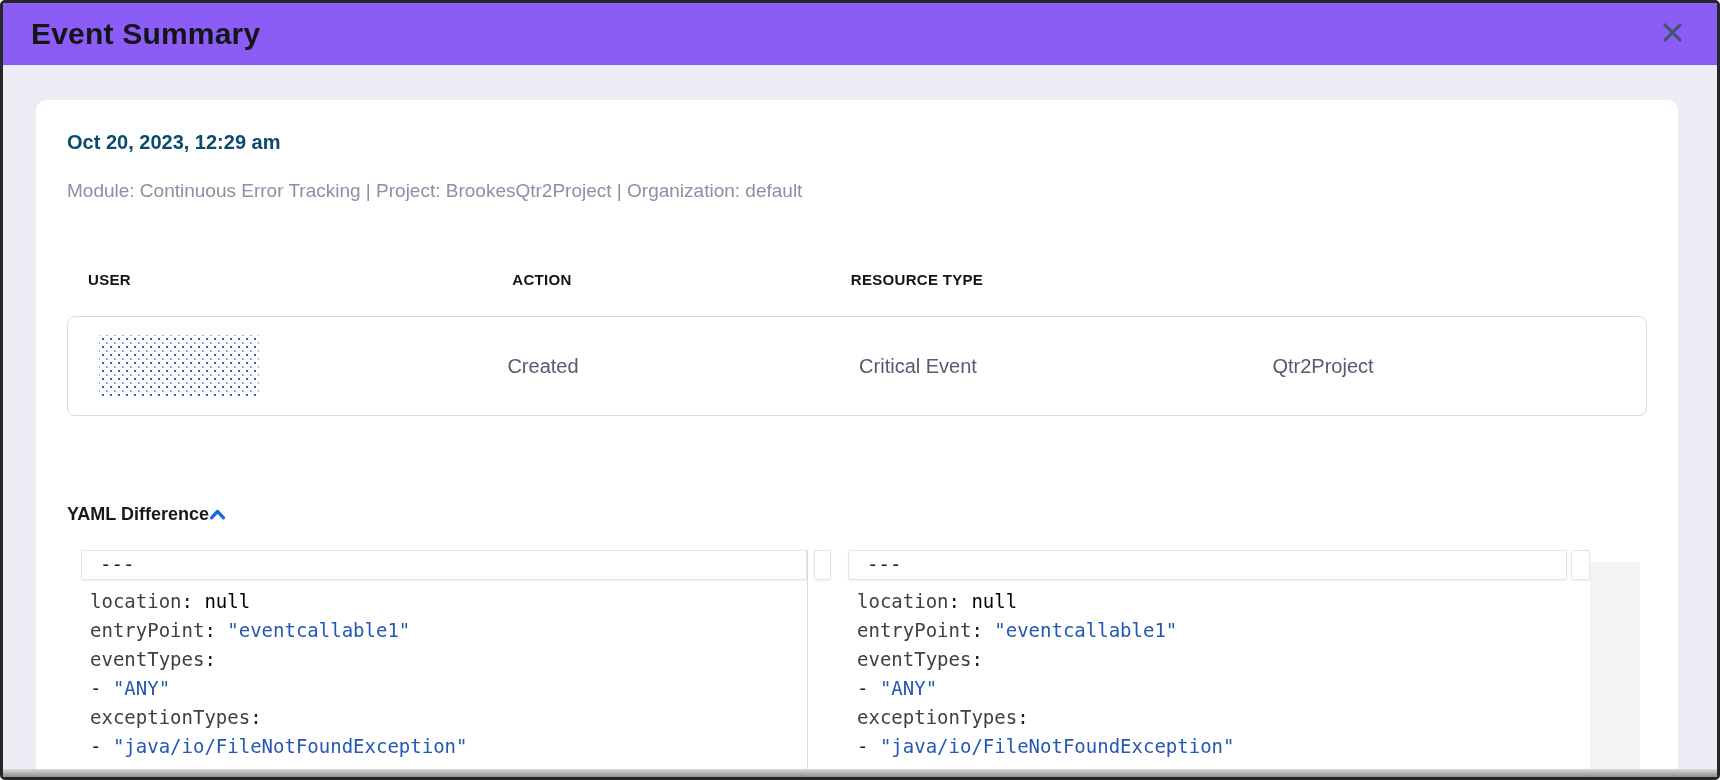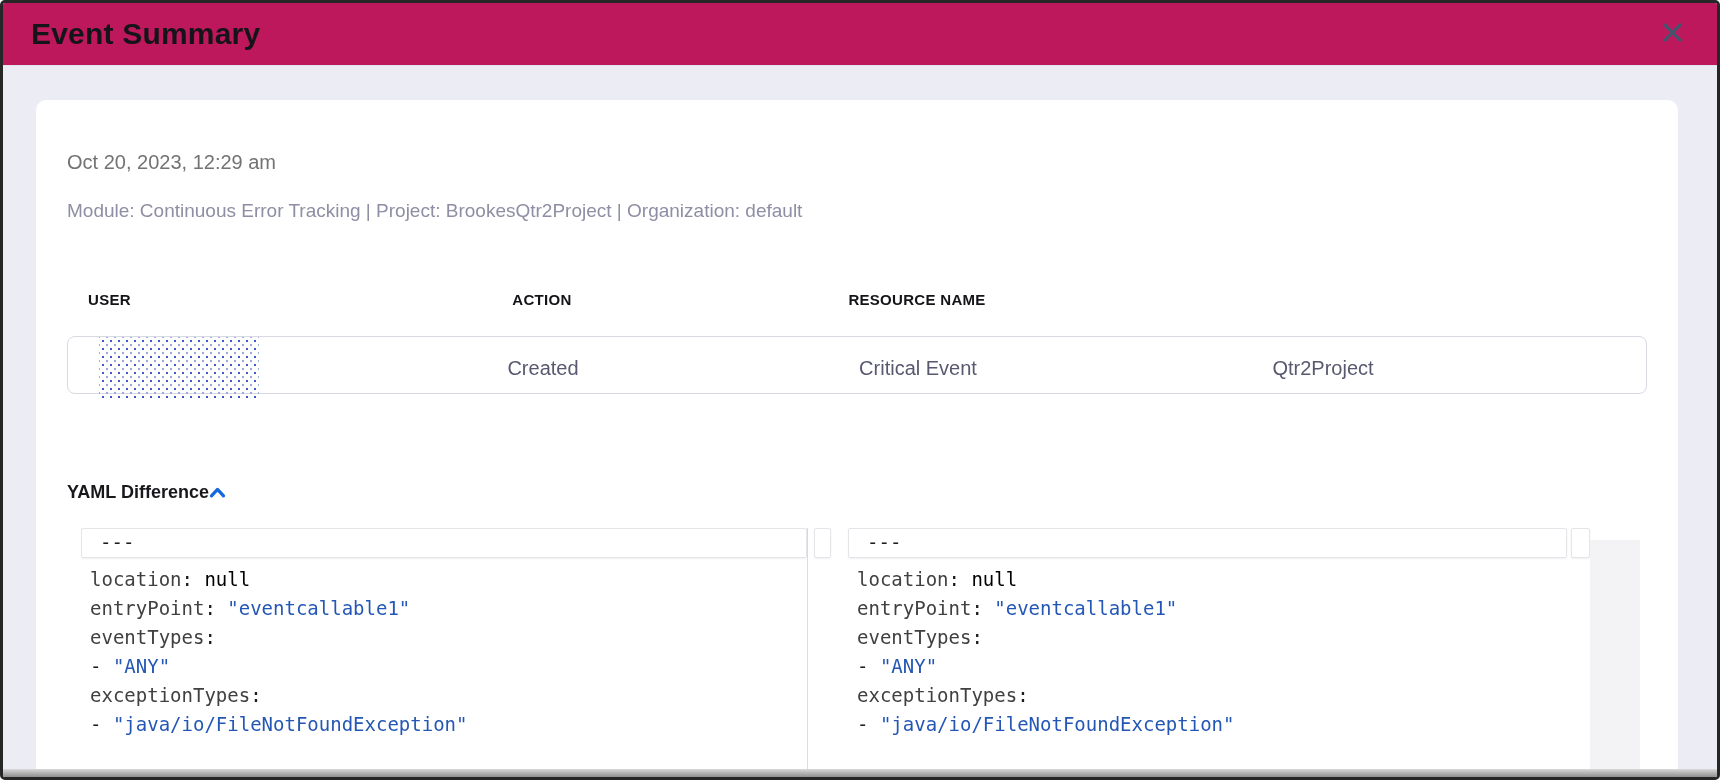--- a/index.html
+++ b/index.html
@@ -12,21 +12,21 @@
     position: relative;
     width: 1720px; height: 780px;
     border: 3px solid #262626;
     border-radius: 5px;
     overflow: hidden;
     background: #ececf5;
   }
   
   .modal-header {
     height: 63px;
-    background: #be185d;
+    background: #8b5cf6;
     border-bottom: 1px solid #e4e4ee;
     display: flex;
     align-items: center;
     justify-content: space-between;
     padding: 0 32px 0 28px;
   }
   .modal-title {
     font-size: 30px;
     font-weight: 700;
     color: #141419;
@@ -49,24 +49,23 @@
     position: absolute;
     left: 33px; top: 34px;
     width: 1642px;
     height: 760px;
     background: #fff;
     border-radius: 10px;
     padding: 30px 31px;
   }
   .event-date {
     font-size: 20px;
-    font-weight: 400;
-    color: #737373;
+    font-weight: 700;
+    color: #0c4a6e;
     line-height: 24px;
-    margin-top: 20px;
   }
   .event-meta {
     margin-top: 25px;
     font-size: 19px;
     color: #8e8ea4;
     line-height: 24px;
   }
   
   .cols {
     display: grid;
@@ -77,21 +76,21 @@
   .th {
     font-size: 15px;
     font-weight: 700;
     color: #131318;
     letter-spacing: 0.3px;
     text-align: center;
   }
   .th.first { text-align: left; padding-left: 21px; }
   .row-card {
     margin-top: 28px;
-    height: 58px;
+    height: 100px;
     border: 1px solid #d9d9e3;
     border-radius: 8px;
     background: #fff;
   }
   .row-card.cols { align-items: center; }
   .td {
     font-size: 20px;
     color: #585870;
     text-align: center;
   }
@@ -212,21 +211,21 @@
 
   <div class="modal-body">
     <div class="card">
 
       <div class="event-date">Oct 20, 2023, 12:29 am</div>
       <div class="event-meta">Module: Continuous Error Tracking | Project: BrookesQtr2Project | Organization: default</div>
 
       <div class="cols table-head">
         <div class="th first">USER</div>
         <div class="th">ACTION</div>
-        <div class="th">RESOURCE NAME</div>
+        <div class="th">RESOURCE TYPE</div>
       </div>
 
       <div class="cols row-card">
         <div>
           <div class="user-redacted"></div>
         </div>
         <div class="td">Created</div>
         <div class="td">Critical Event</div>
         <div class="td">Qtr2Project</div>
       </div>

